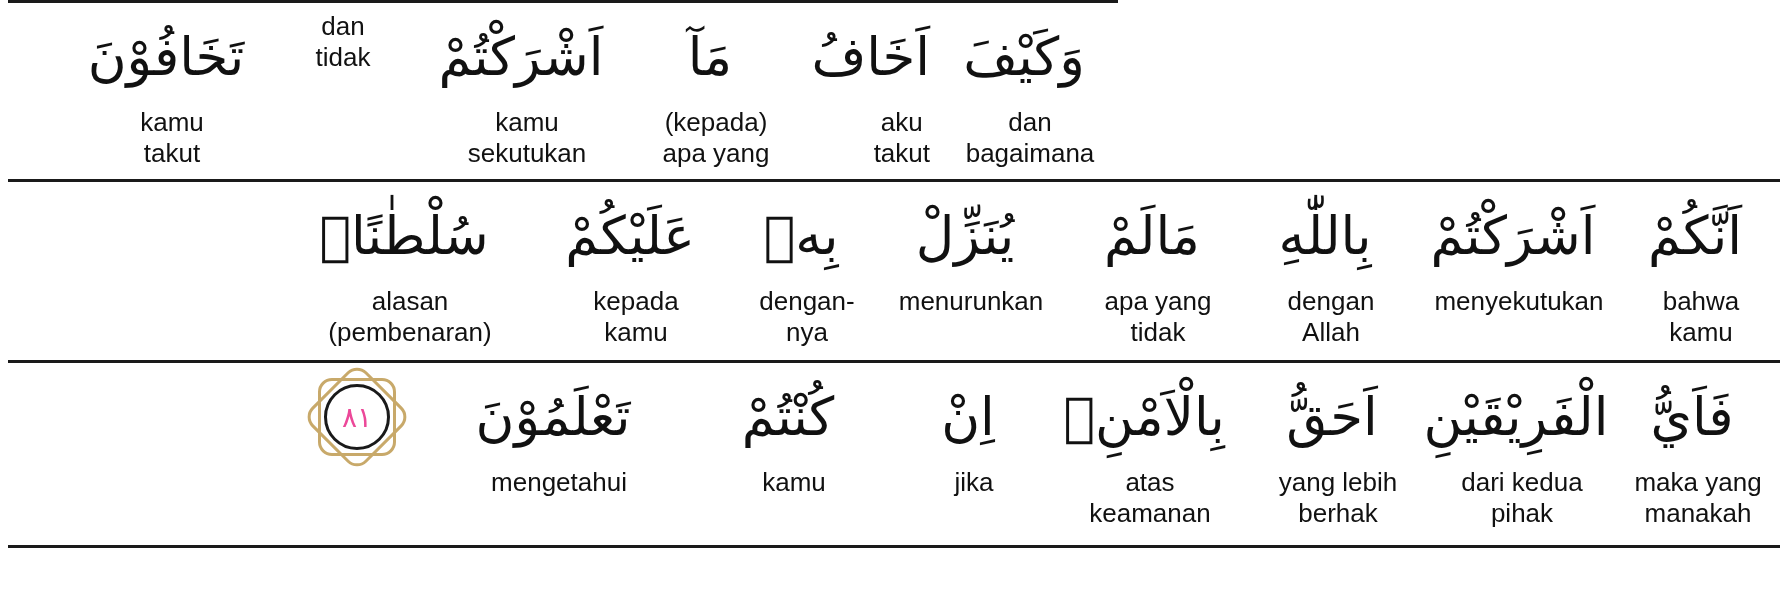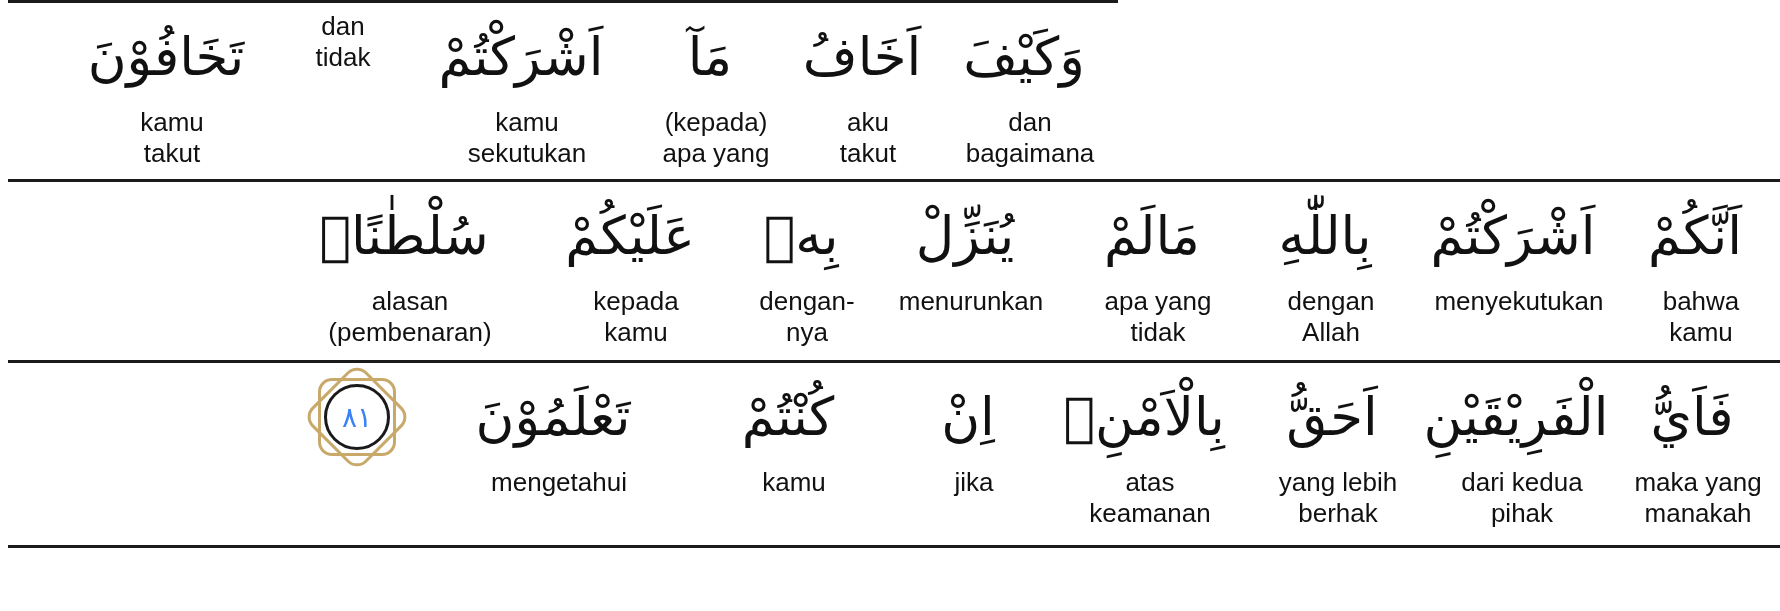--- a/index.html
+++ b/index.html
@@ -112,38 +112,38 @@
     width: 78px;
     height: 78px;
     box-sizing: border-box;
     border: 3px solid #c8a96a;
     border-radius: 14px;
   }
   .endmark .num {
     position: relative;
     font-family: "DejaVu Sans", sans-serif;
     font-size: 28px;
-    color: #3b82f6;
+    color: #ec4899;
     z-index: 2;
   }
 </style>
 </head>
 <body>
 
 <div class="page">
 
   <div class="rule top"></div>
 
   <div class="row r1">
     <div class="cell" style="width:176px;">
       <div class="arabic">وَكَيْفَ</div>
       <div class="gloss">dan
 bagaimana</div>
     </div>
-    <div class="cell" style="width:148px;">
+    <div class="cell" style="width:148px;align-items:flex-end;">
       <div class="arabic">اَخَافُ</div>
       <div class="gloss">aku
 takut</div>
     </div>
     <div class="cell" style="width:156px;">
       <div class="arabic">مَآ</div>
       <div class="gloss">(kepada)
 apa yang</div>
     </div>
     <div class="cell" style="width:222px;">

